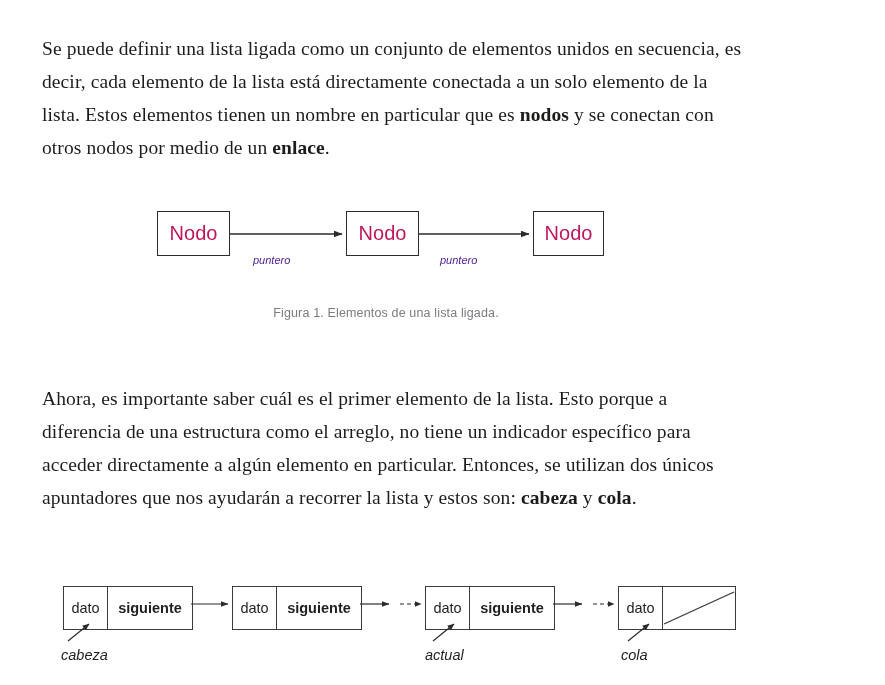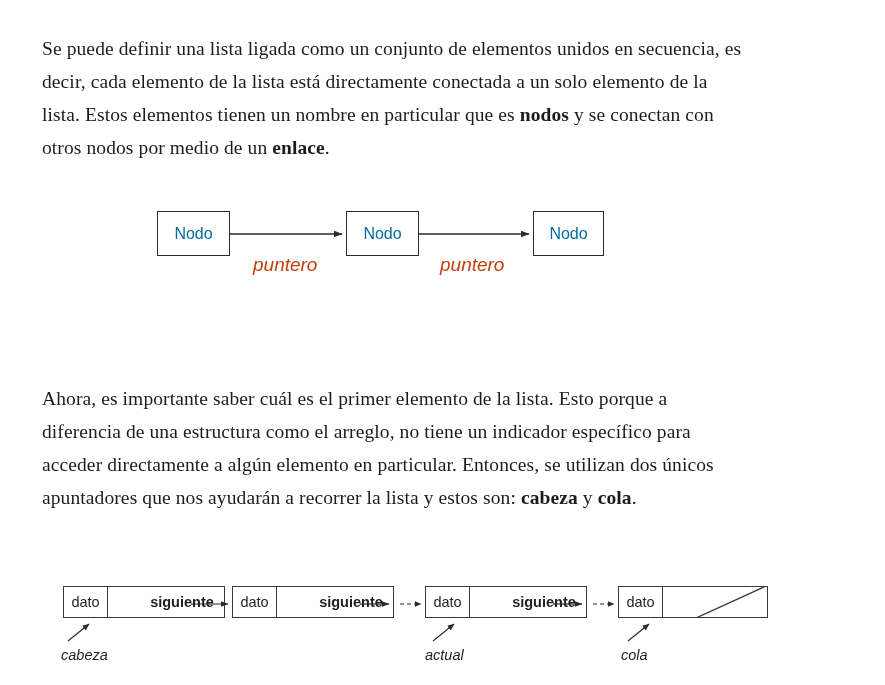--- a/index.html
+++ b/index.html
@@ -53,45 +53,44 @@
 
   
   .diagram { position: absolute; left: 0; top: 0; }
 
   .node-box {
     position: absolute;
     box-sizing: border-box;
     border: 1.4px solid #2b2b2b;
     background: #ffffff;
     font-family: "Liberation Sans", sans-serif;
-    font-size: 16px;
-    color: #0369a1;
+    font-size: 20px;
+    color: #be185d;
     display: flex;
     align-items: center;
     justify-content: center;
   }
 
   .ptr-label {
     position: absolute;
     font-family: "Liberation Sans", sans-serif;
-    font-size: 19px;
+    font-size: 11px;
     font-style: italic;
-    color: #c2410c;
+    color: #4c1d95;
     white-space: nowrap;
   }
 
   
   .cellnode {
     position: absolute;
     box-sizing: border-box;
     border: 1.3px solid #3a3a3a;
     background: #ffffff;
     display: flex;
-    height: 32px;
-    gap: 32px;
+    height: 44px;
   }
   .cellnode .cell {
     box-sizing: border-box;
     display: flex;
     align-items: center;
     justify-content: center;
     font-family: "Liberation Sans", sans-serif;
     font-size: 14.5px;
     color: #1f1f1f;
     position: relative;
@@ -139,20 +138,21 @@
 
     <div class="node-box" style="left:527px; top:211px; width:71px; height:45px;">
       <span>Nodo</span>
     </div>
 
     <div class="ptr-label" style="left:247px; top:254px;">puntero</div>
 
     <div class="ptr-label" style="left:434px; top:254px;">puntero</div>
   </div>
 
+  <div class="caption" id="caption-1">Figura 1. Elementos de una lista ligada.</div>
 
   <p class="para" id="para-2">
     <span>Ahora, es importante saber cuál es el primer elemento de la lista. Esto porque a diferencia de una estructura como el arreglo, no tiene un indicador específico para acceder directamente a algún elemento en particular. Entonces, se utilizan dos únicos apuntadores que nos ayudarán a recorrer la lista y estos son: </span><b>cabeza</b><span> y </span><b>cola</b><span>.</span>
   </p>
 
   <div class="diagram">
 
     <div class="cellnode" style="left:57px; top:586px;">
       <div class="cell data-cell">
         <span>dato</span>

